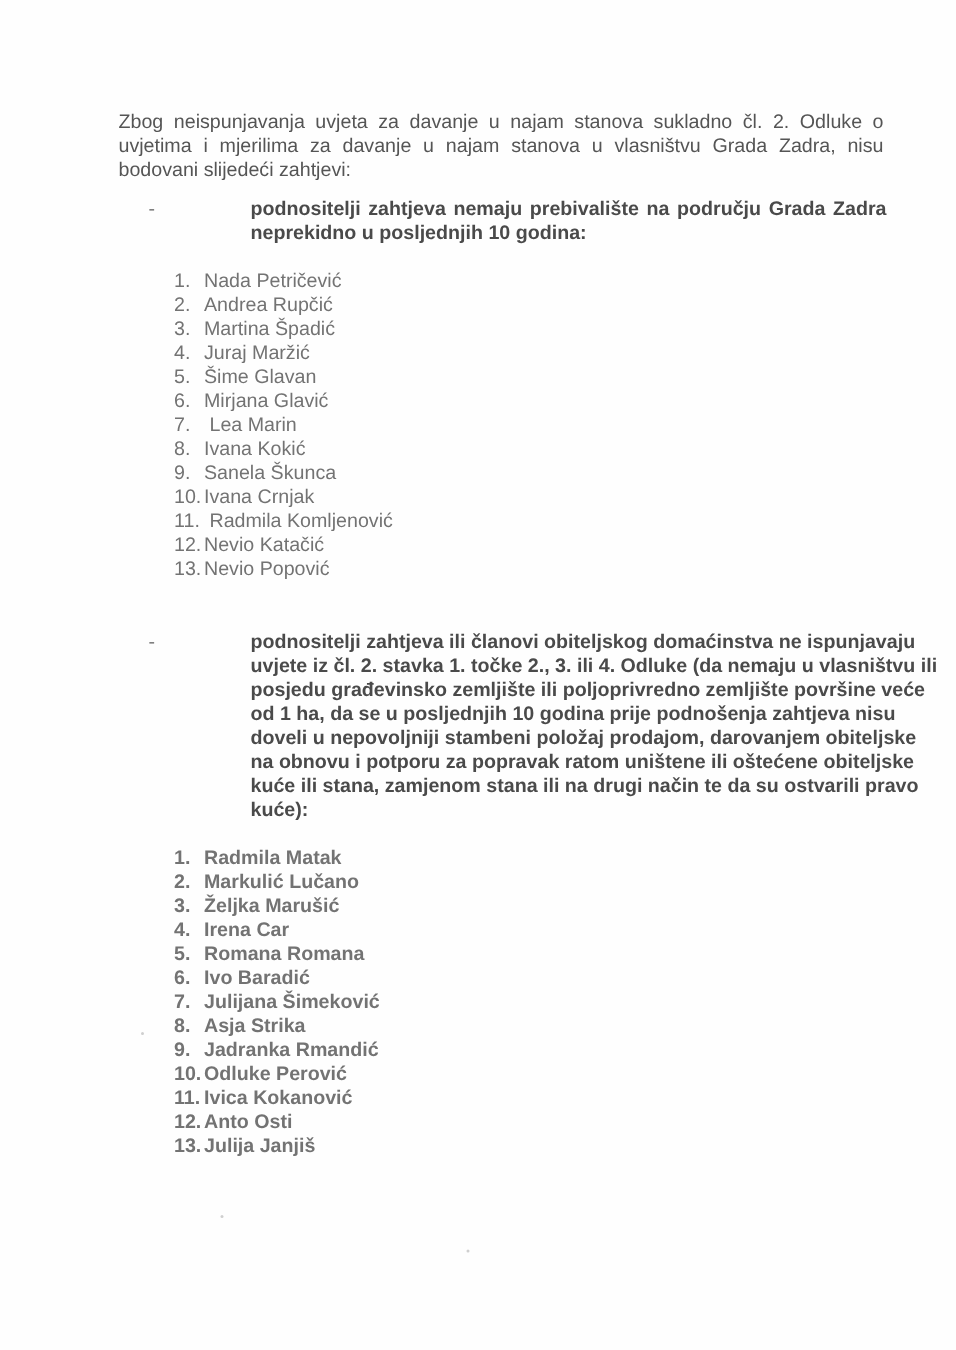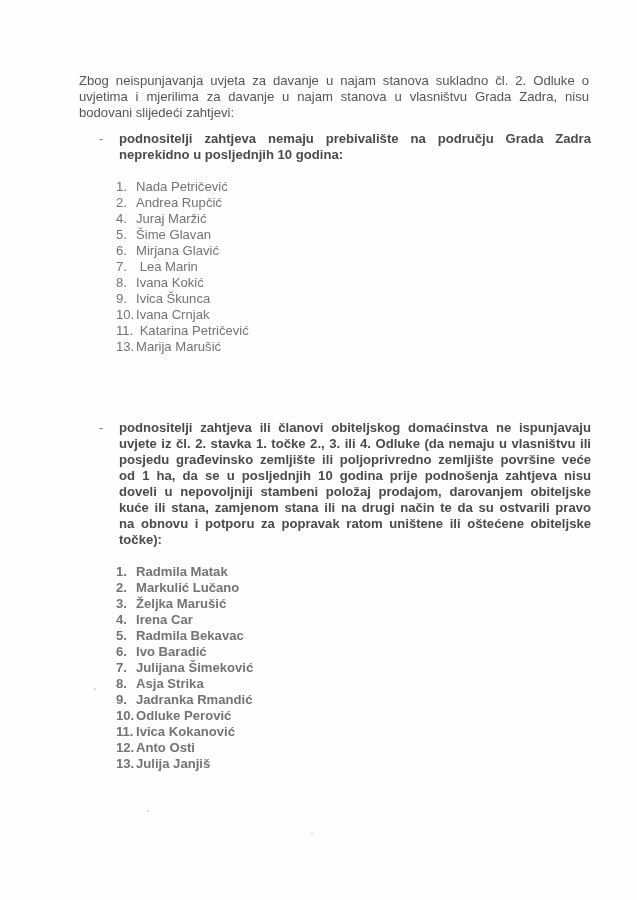--- a/index.html
+++ b/index.html
@@ -58,20 +58,21 @@
       font-weight: bold;
       font-size: 13.1px;
       line-height: 16px;
       color: #4a4a4a;
     }
     .criterion .text .line {
       display: block;
       text-align: justify;
       text-align-last: justify;
       white-space: nowrap;
+      margin-left: 48px;
     }
     .criterion .text .line.last {
       text-align-last: left;
     }
     .list {
       position: absolute;
       left: 116px;
       margin: 0;
       padding: 0;
       list-style: none;
@@ -113,51 +114,53 @@
     <span class="dash">-</span>
     <div class="text">
       <span class="line">podnositelji zahtjeva nemaju prebivalište na području Grada Zadra</span>
       <span class="line last">neprekidno u posljednjih 10 godina:</span>
     </div>
   </div>
 
   <ul class="list" style="top:179px;">
     <li><span class="num">1.</span><span class="name">Nada Petričević</span></li>
     <li><span class="num">2.</span><span class="name">Andrea Rupčić</span></li>
+    <li><span class="num">3.</span><span class="name">Martina Špadić</span></li>
     <li><span class="num">4.</span><span class="name">Juraj Maržić</span></li>
     <li><span class="num">5.</span><span class="name">Šime Glavan</span></li>
     <li><span class="num">6.</span><span class="name">Mirjana Glavić</span></li>
     <li><span class="num">7.</span><span class="name" style="white-space:pre;"> Lea Marin</span></li>
     <li><span class="num">8.</span><span class="name">Ivana Kokić</span></li>
-    <li><span class="num">9.</span><span class="name">Ivica Škunca</span></li>
+    <li><span class="num">9.</span><span class="name">Sanela Škunca</span></li>
     <li><span class="num">10.</span><span class="name">Ivana Crnjak</span></li>
-    <li><span class="num">11.</span><span class="name" style="white-space:pre;"> Katarina Petričević</span></li>
-    <li><span class="num">13.</span><span class="name">Marija Marušić</span></li>
+    <li><span class="num">11.</span><span class="name" style="white-space:pre;"> Radmila Komljenović</span></li>
+    <li><span class="num">12.</span><span class="name">Nevio Katačić</span></li>
+    <li><span class="num">13.</span><span class="name">Nevio Popović</span></li>
   </ul>
 
   <div class="criterion" style="top:420px;">
     <span class="dash">-</span>
     <div class="text">
       <span class="line">podnositelji zahtjeva ili članovi obiteljskog domaćinstva ne ispunjavaju</span>
       <span class="line">uvjete iz čl. 2. stavka 1. točke 2., 3. ili 4. Odluke (da nemaju u vlasništvu ili</span>
       <span class="line">posjedu građevinsko zemljište ili poljoprivredno zemljište površine veće</span>
       <span class="line">od 1 ha, da se u posljednjih 10 godina prije podnošenja zahtjeva nisu</span>
       <span class="line">doveli u nepovoljniji stambeni položaj prodajom, darovanjem obiteljske</span>
+      <span class="line">na obnovu i potporu za popravak ratom uništene ili oštećene obiteljske</span>
       <span class="line">kuće ili stana, zamjenom stana ili na drugi način te da su ostvarili pravo</span>
-      <span class="line">na obnovu i potporu za popravak ratom uništene ili oštećene obiteljske</span>
-      <span class="line last">točke):</span>
+      <span class="line last">kuće):</span>
     </div>
   </div>
 
   <ul class="list" style="top:564px;font-weight:bold;">
     <li><span class="num">1.</span><span class="name">Radmila Matak</span></li>
     <li><span class="num">2.</span><span class="name">Markulić Lučano</span></li>
     <li><span class="num">3.</span><span class="name">Željka Marušić</span></li>
     <li><span class="num">4.</span><span class="name">Irena Car</span></li>
-    <li><span class="num">5.</span><span class="name">Radmila Bekavac</span></li>
+    <li><span class="num">5.</span><span class="name">Romana Romana</span></li>
     <li><span class="num">6.</span><span class="name">Ivo Baradić</span></li>
     <li><span class="num">7.</span><span class="name">Julijana Šimeković</span></li>
     <li><span class="num">8.</span><span class="name">Asja Strika</span></li>
     <li><span class="num">9.</span><span class="name">Jadranka Rmandić</span></li>
     <li><span class="num">10.</span><span class="name">Odluke Perović</span></li>
     <li><span class="num">11.</span><span class="name">Ivica Kokanović</span></li>
     <li><span class="num">12.</span><span class="name">Anto Osti</span></li>
     <li><span class="num">13.</span><span class="name">Julija Janjiš</span></li>
   </ul>
 

